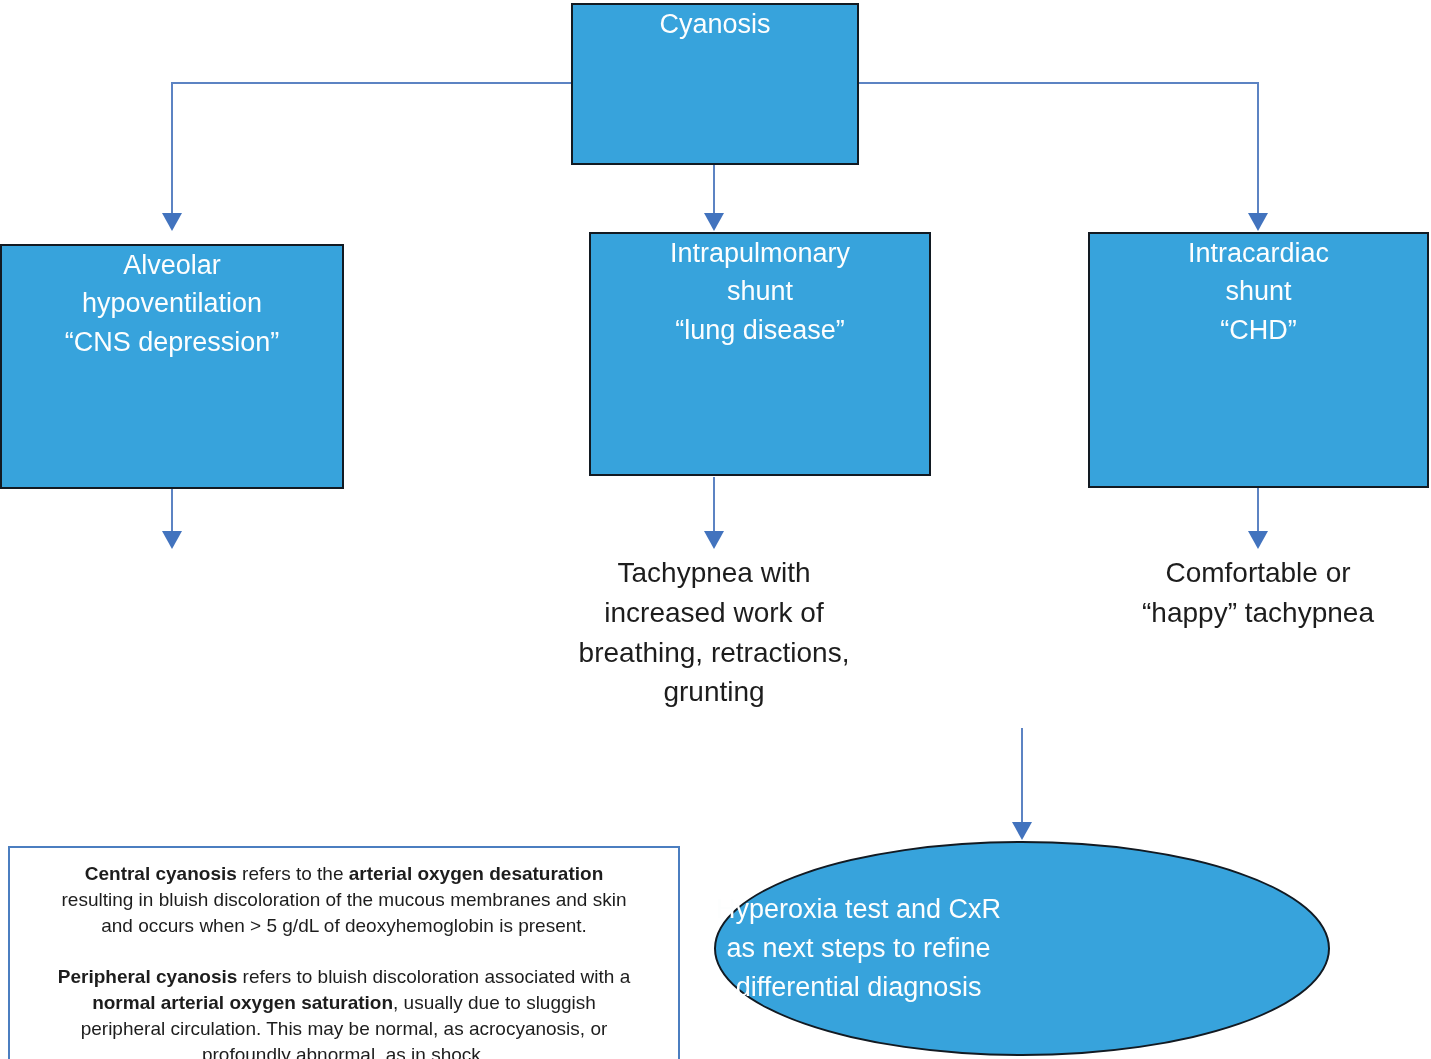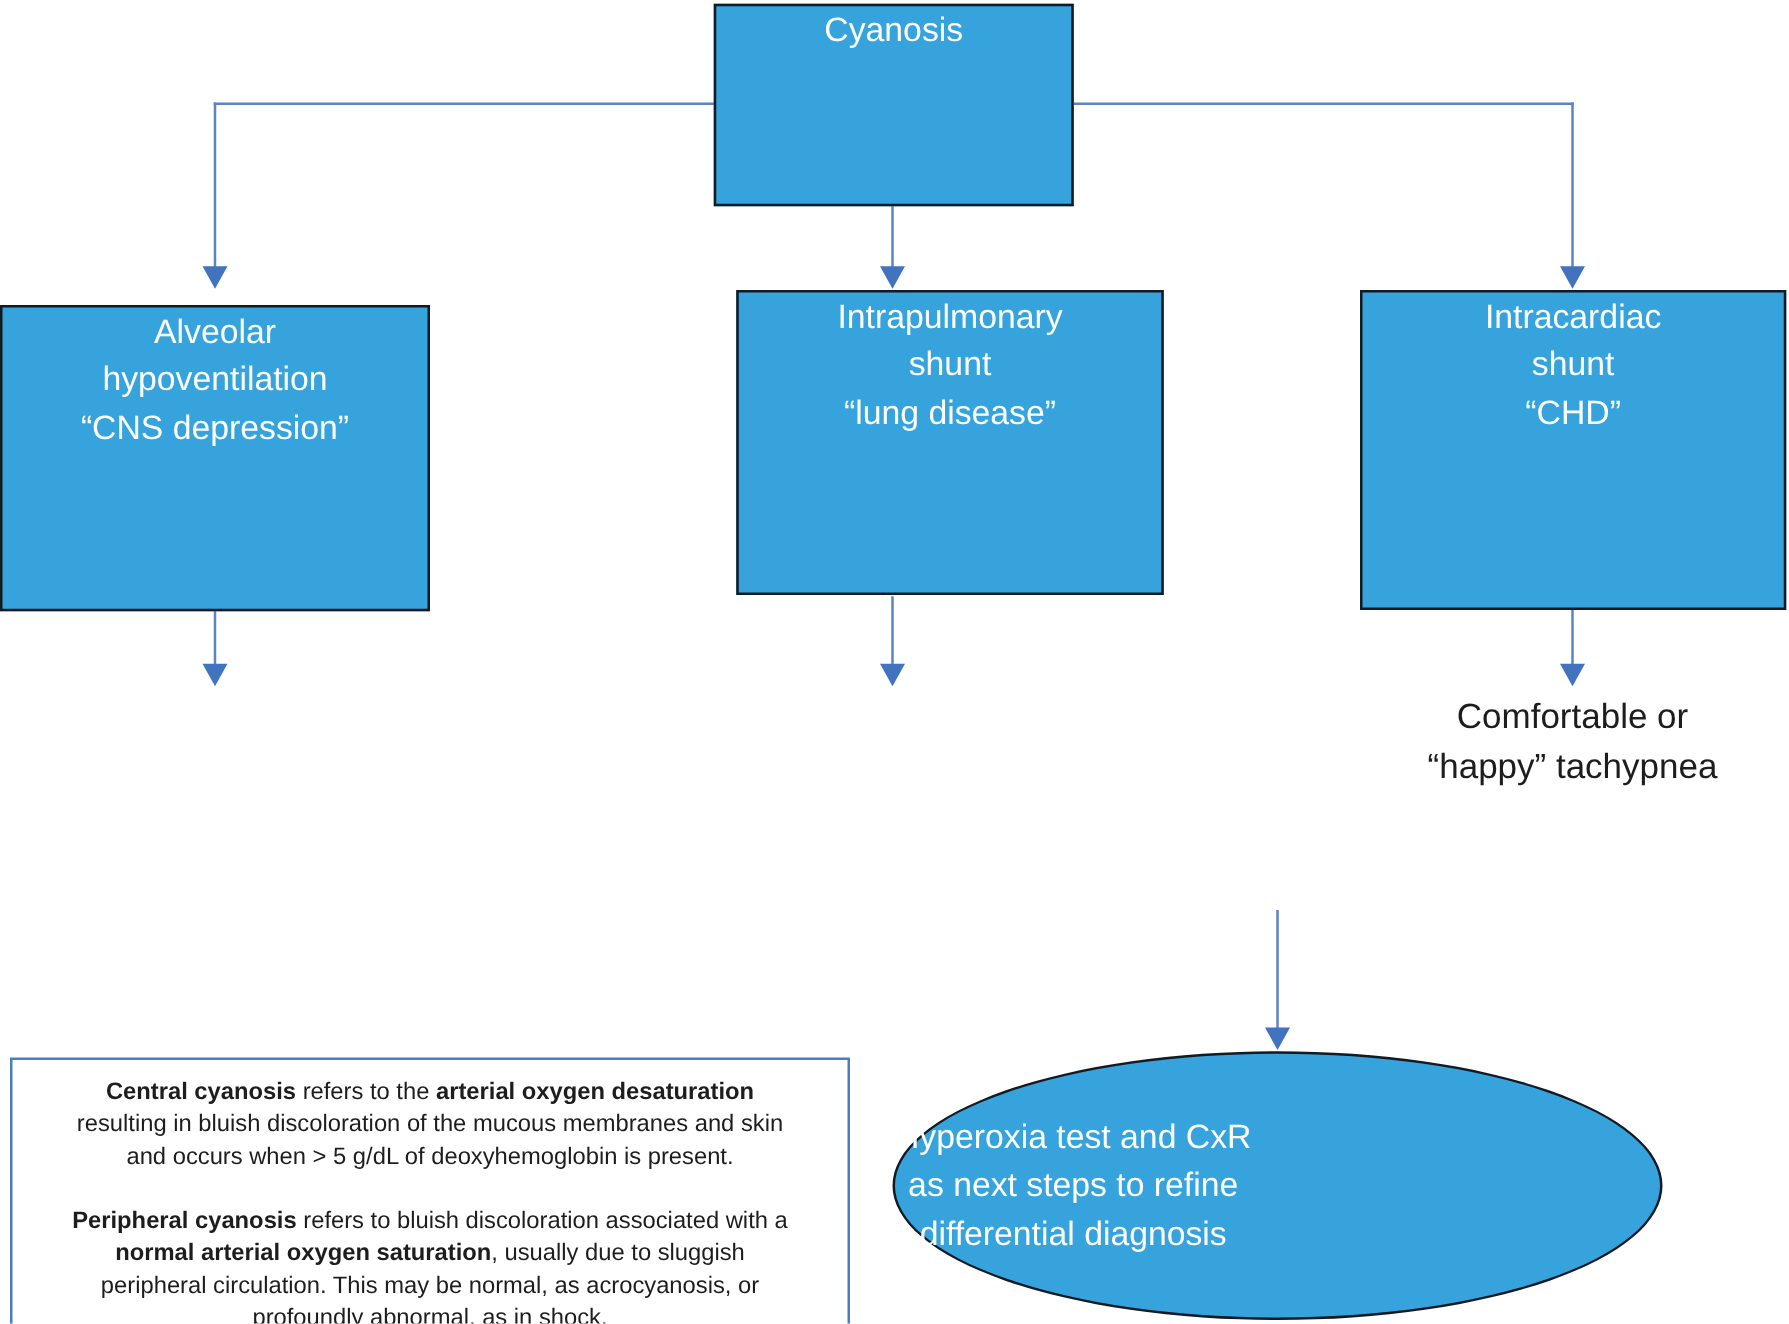--- a/index.html
+++ b/index.html
@@ -127,20 +127,24 @@
     <span class="node-label">Intrapulmonary
 shunt
 “lung disease”</span>
   </div>
   <div class="node cause-right">
     <span class="node-label">Intracardiac
 shunt
 “CHD”</span>
   </div>
 
+  <div class="presentation pres-mid">Tachypnea with
+increased work of
+breathing, retractions,
+grunting</div>
   <div class="presentation pres-right">Comfortable or
 “happy” tachypnea</div>
 
   <div class="ellipse">
     <span class="ellipse-label">Hyperoxia test and CxR
 as next steps to refine
 differential diagnosis</span>
   </div>
 
   <div class="note">

